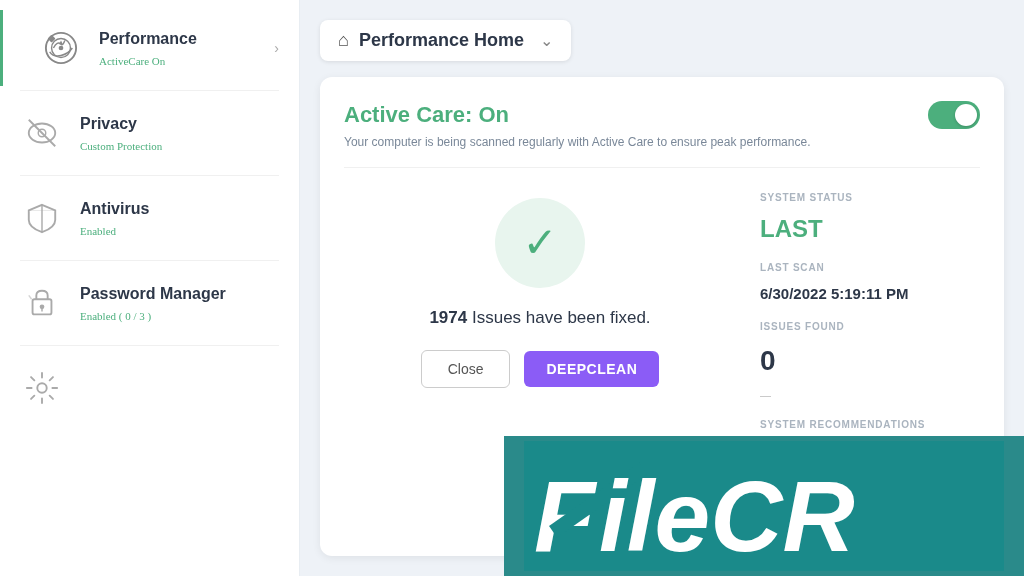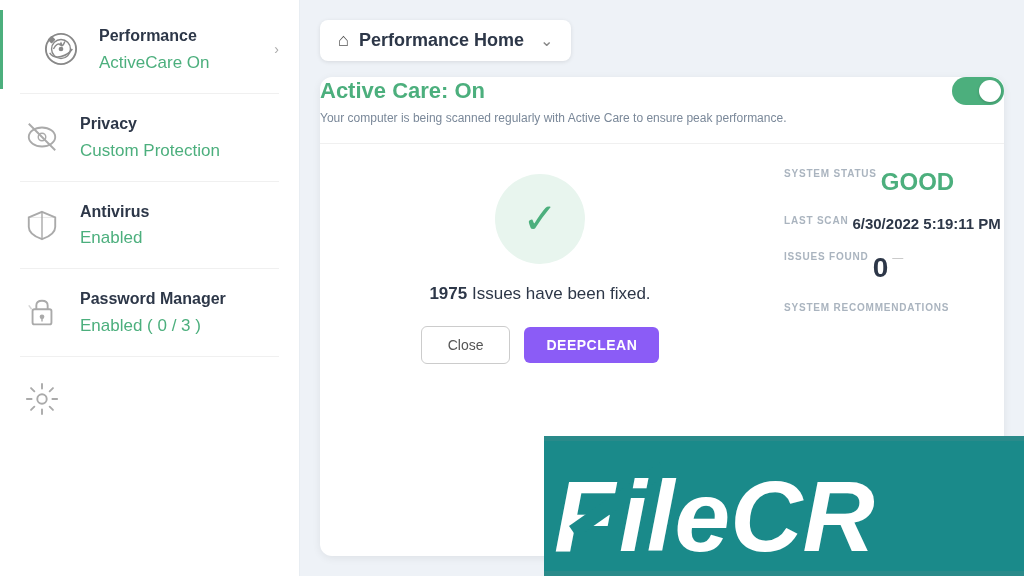--- a/index.html
+++ b/index.html
@@ -57,24 +57,25 @@
     }
 
     .sidebar-title {
       font-size: 16px;
       font-weight: 600;
       color: #2d3748;
       line-height: 1.3;
     }
 
     .sidebar-subtitle {
-      font-size: 17px;
+      font-size: 11px;
       color: #4caf7d;
       font-weight: 500;
       margin-top: 6px;
+      font-family: Liberation Serif, serif;
     }
 
     .sidebar-chevron {
       color: #aaa;
       font-size: 14px;
     }
 
     .divider {
       height: 1px;
       background: #f0f0f0;
@@ -113,20 +114,21 @@
     .page-dropdown-chevron {
       font-size: 16px;
       color: #888;
       margin-left: 6px;
     }
 
     
     .card {
       background: white;
       border-radius: 12px;
+      padding: 24px;
       box-shadow: 0 2px 8px rgba(0,0,0,0.07);
       flex: 1;
       overflow: hidden;
     }
 
     
     .active-care-header {
       display: flex;
       align-items: center;
       justify-content: space-between;
@@ -257,22 +259,22 @@
     .stats-panel {
       width: 220px;
       display: flex;
       flex-direction: column;
       gap: 18px;
       padding-top: 4px;
     }
 
     .stat-item {
       display: flex;
-      flex-direction: row;
-      gap: 4px;
+      flex-direction: column;
+      gap: 12px;
     }
 
     .stat-label {
       font-size: 10px;
       font-weight: 600;
       color: #aab4bf;
       letter-spacing: 0.8px;
       text-transform: uppercase;
     }
 
@@ -296,21 +298,21 @@
     .stat-sub {
       font-size: 11px;
       color: #bbb;
     }
 
     
     .watermark {
       position: absolute;
       bottom: 0;
       right: 0;
-      width: 480px;
+      width: 520px;
       height: 140px;
       background: #2a8a8a;
       display: flex;
       align-items: center;
       justify-content: center;
       overflow: hidden;
     }
 
     .wm-logo {
       display: flex;
@@ -438,38 +440,38 @@
 
     <div class="card-divider"></div>
 
     <div class="content-area">
 
       <div class="scan-panel">
         <div class="check-circle">
           <span class="check-mark">✓</span>
         </div>
         <div class="issues-text">
-          <span class="issues-count">1975</span><span>  Issues have been fixed.</span>
+          <span class="issues-count">1974</span><span>  Issues have been fixed.</span>
         </div>
         <div class="action-buttons">
           <button class="btn-close">Close</button>
           <button class="btn-deepclean">DEEPCLEAN</button>
         </div>
       </div>
 
       <div class="stats-panel">
 
         <div class="stat-item">
           <div class="stat-label">SYSTEM STATUS</div>
-          <div class="stat-value">GOOD</div>
+          <div class="stat-value">LAST</div>
         </div>
 
         <div class="stat-item">
           <div class="stat-label">LAST SCAN</div>
-          <div class="stat-value dark" style="font-size:15px; font-weight:600; color:#2d3748;text-align:right;">6/30/2022 5:19:11 PM</div>
+          <div class="stat-value dark" style="font-size:15px; font-weight:600; color:#2d3748;">6/30/2022 5:19:11 PM</div>
         </div>
 
         <div class="stat-item">
           <div class="stat-label">ISSUES FOUND</div>
           <div class="stat-value number">0</div>
           <div class="stat-sub">—</div>
         </div>
 
         <div class="stat-item">
           <div class="stat-label">SYSTEM RECOMMENDATIONS</div>

